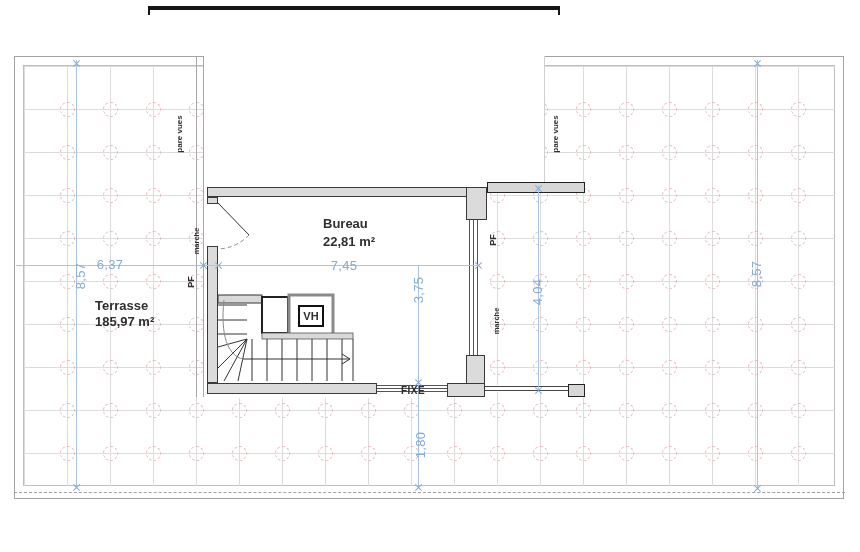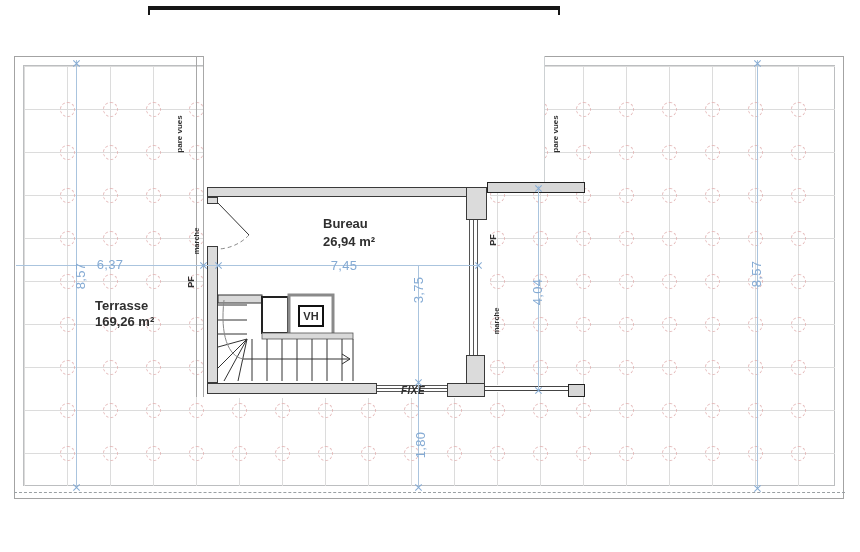--- a/index.html
+++ b/index.html
@@ -295,28 +295,28 @@
   <div class="dlabel rot" style="left:80px;top:276px;">8,57</div>
   <div class="dlabel" style="left:110px;top:264px;">6,37</div>
   <div class="dlabel" style="left:344px;top:265px;">7,45</div>
   <div class="dlabel rot" style="left:418px;top:290px;">3,75</div>
   <div class="dlabel rot" style="left:537px;top:292px;">4,04</div>
   <div class="dlabel rot" style="left:420px;top:445px;">1,80</div>
   <div class="dlabel rot" style="left:756px;top:274px;">8,57</div>
 
   <div class="blabel" style="left:95px;top:298px;font-size:13px;font-weight:600;line-height:16px;">
     <div>Terrasse</div>
-    <div>169,26 m²</div>
+    <div>185,97 m²</div>
   </div>
   <div class="blabel" style="left:323px;top:215px;font-size:13px;font-weight:600;line-height:18px;">
     <div>Bureau</div>
-    <div>26,94 m²</div>
+    <div>22,81 m²</div>
   </div>
 
   <div class="blabel rot" style="left:179px;top:134px;font-size:8px;font-weight:700;">pare vues</div>
   <div class="blabel rot" style="left:555px;top:134px;font-size:8px;font-weight:700;">pare vues</div>
   <div class="blabel rot" style="left:196px;top:241px;font-size:7.5px;font-weight:600;">marche</div>
   <div class="blabel rot" style="left:496px;top:321px;font-size:7.5px;font-weight:600;">marche</div>
   <div class="blabel rot" style="left:191px;top:282px;font-size:9px;font-weight:700;">PF</div>
   <div class="blabel rot" style="left:493px;top:240px;font-size:9px;font-weight:700;">PF</div>
-  <div class="blabel" style="left:413px;top:390px;transform:translate(-50%,-50%);font-size:10px;font-weight:600;letter-spacing:.5px;font-style:italic;">FIXE</div>
+  <div class="blabel" style="left:413px;top:390px;transform:translate(-50%,-50%);font-size:10px;font-weight:600;letter-spacing:.5px;">FIXE</div>
 
 </div>
 
 </body></html>

